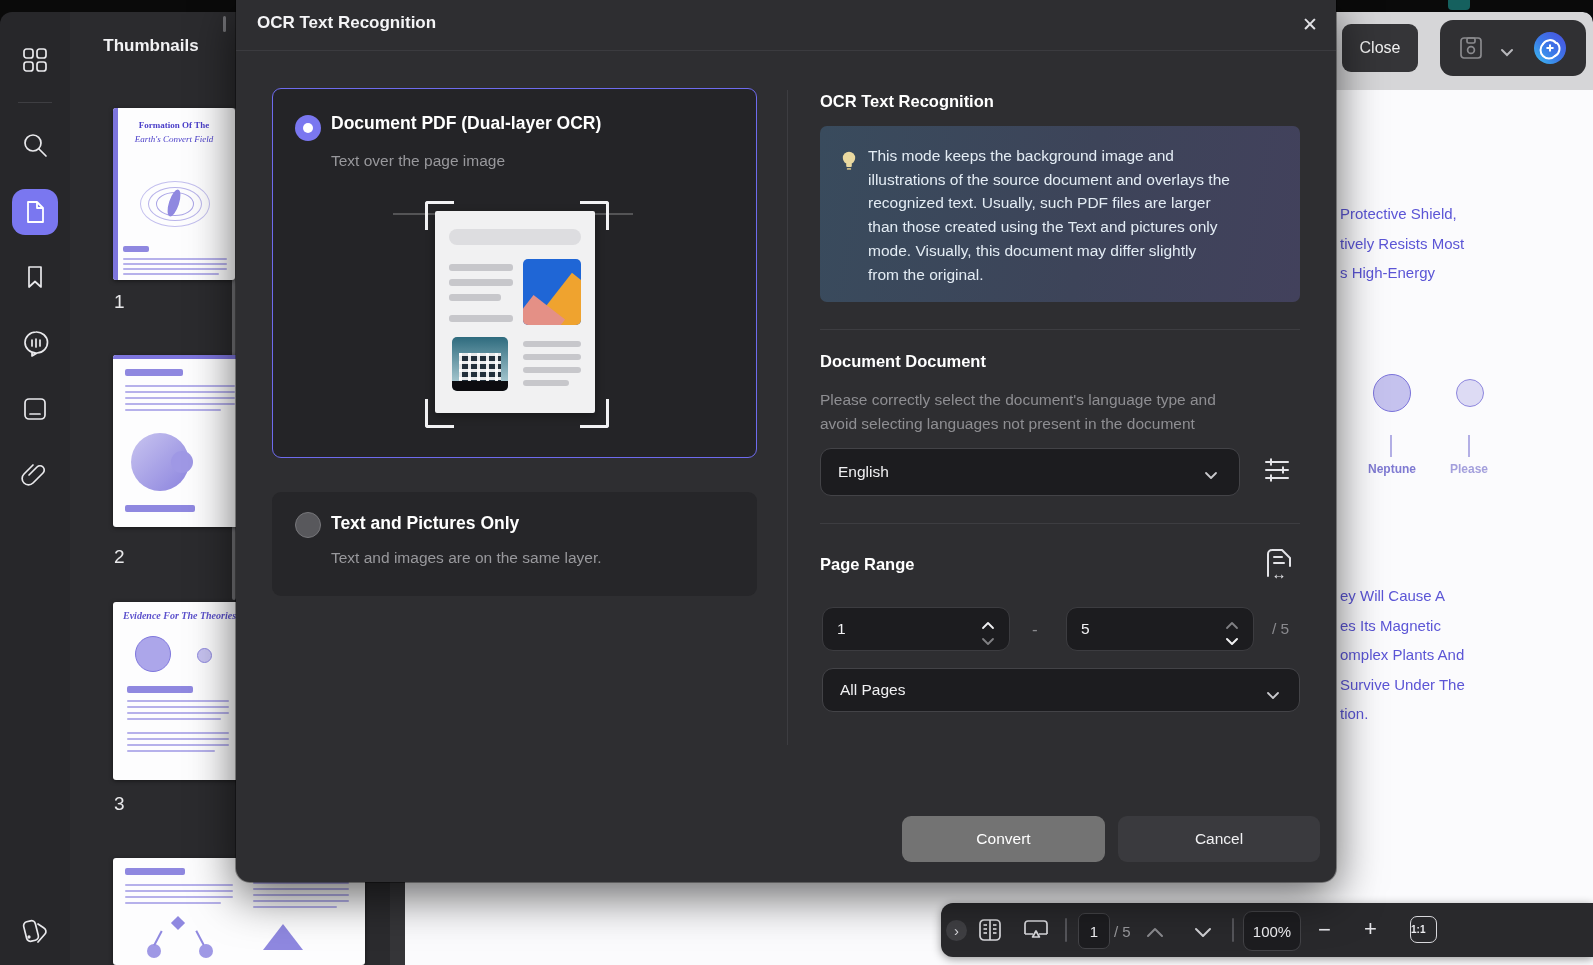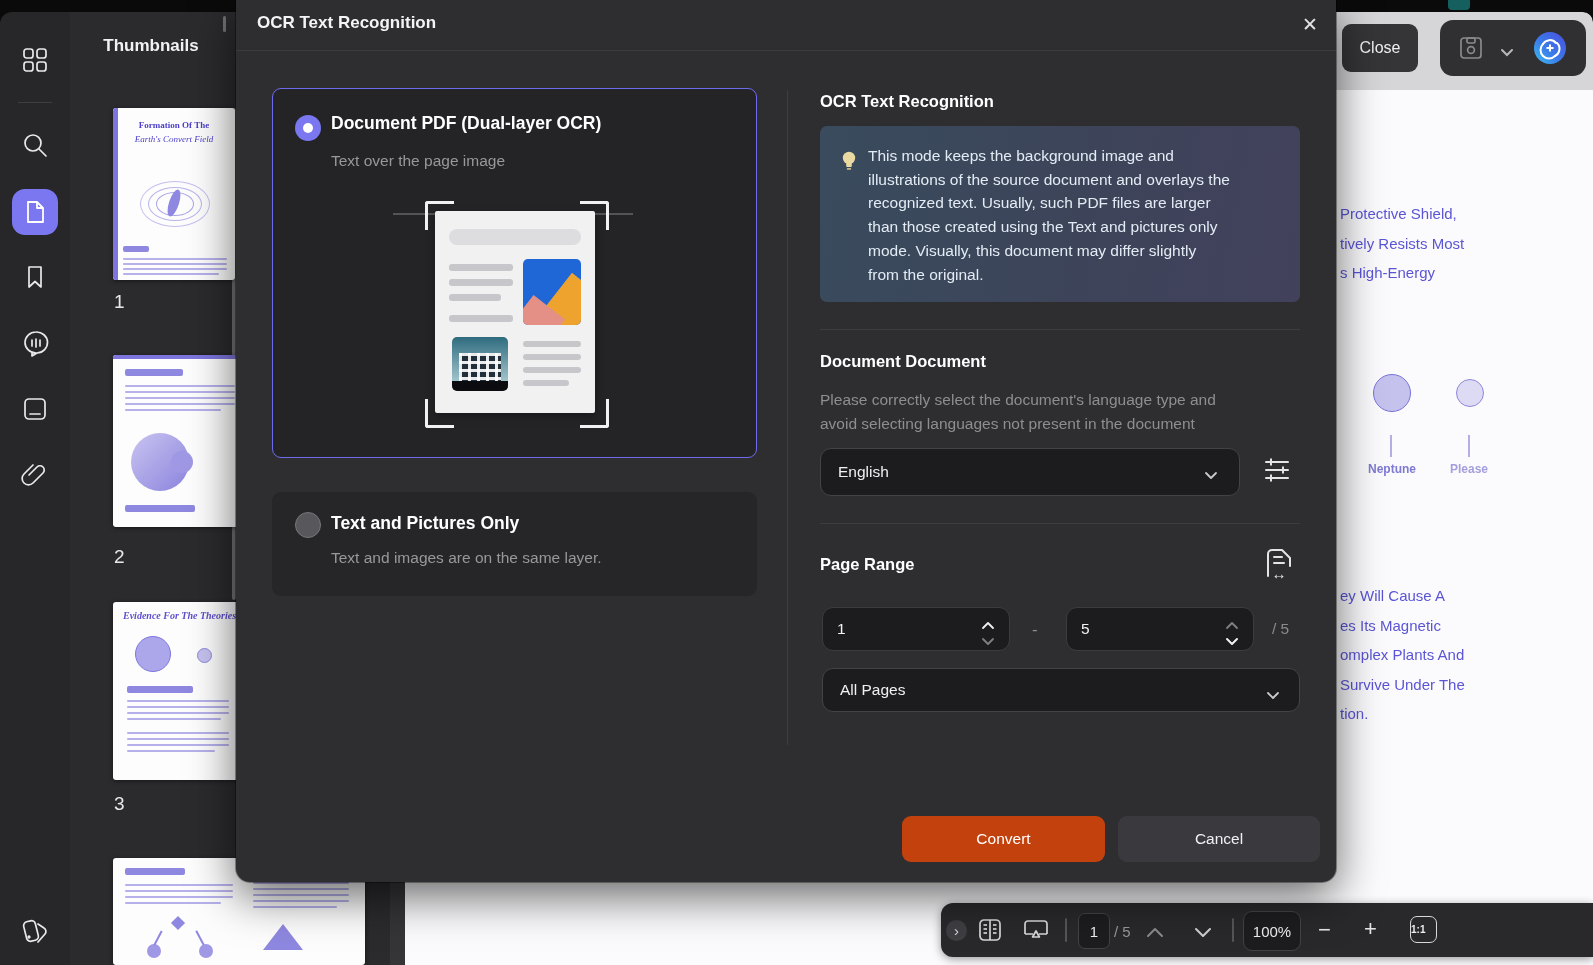--- a/index.html
+++ b/index.html
@@ -65,21 +65,21 @@
   .select{position:absolute;background:#1c1c1f;border:1px solid #434347;border-radius:11px;box-sizing:border-box;
     color:#f0f0f2;font-size:15.5px;display:flex;align-items:center;padding-left:17px;}
   .chev{position:absolute;color:#c9c9cd;}
   .numbox{position:absolute;background:#1c1c1f;border:1px solid #3c3c40;border-radius:11px;box-sizing:border-box;height:44px;}
   .numbox input{position:absolute;left:14px;top:0;width:120px;height:42px;background:transparent;border:none;outline:none;
     color:#f2f2f4;font-size:15.5px;font-family:inherit;padding:0;}
   .stepper{position:absolute;right:12px;width:16px;}
   .gr-txt{position:absolute;color:#8a8a8e;font-size:15.5px;}
   .btn{position:absolute;height:46px;border-radius:9px;display:flex;align-items:center;justify-content:center;
     font-size:15.5px;border:none;}
-  .btn.primary{background:#c2410c;color:#ffffff;text-align:center;}
+  .btn.primary{background:#737373;color:#ffffff;text-align:center;}
   .btn.ghost{background:#3a3a3e;color:#f0f0f2;}
   .ic-stroke{stroke:#e9e9ec;fill:none;stroke-width:1.7;stroke-linecap:round;stroke-linejoin:round;}
 </style>
 </head>
 <body>
 
 <div class="app">
 
   <div class="abs" style="left:0;top:0;width:1593px;height:12px;background:#0a0a0a;"></div>
   <div class="abs" style="left:1448px;top:0;width:22px;height:10px;border-radius:0 0 4px 4px;background:#15605e;"></div>

